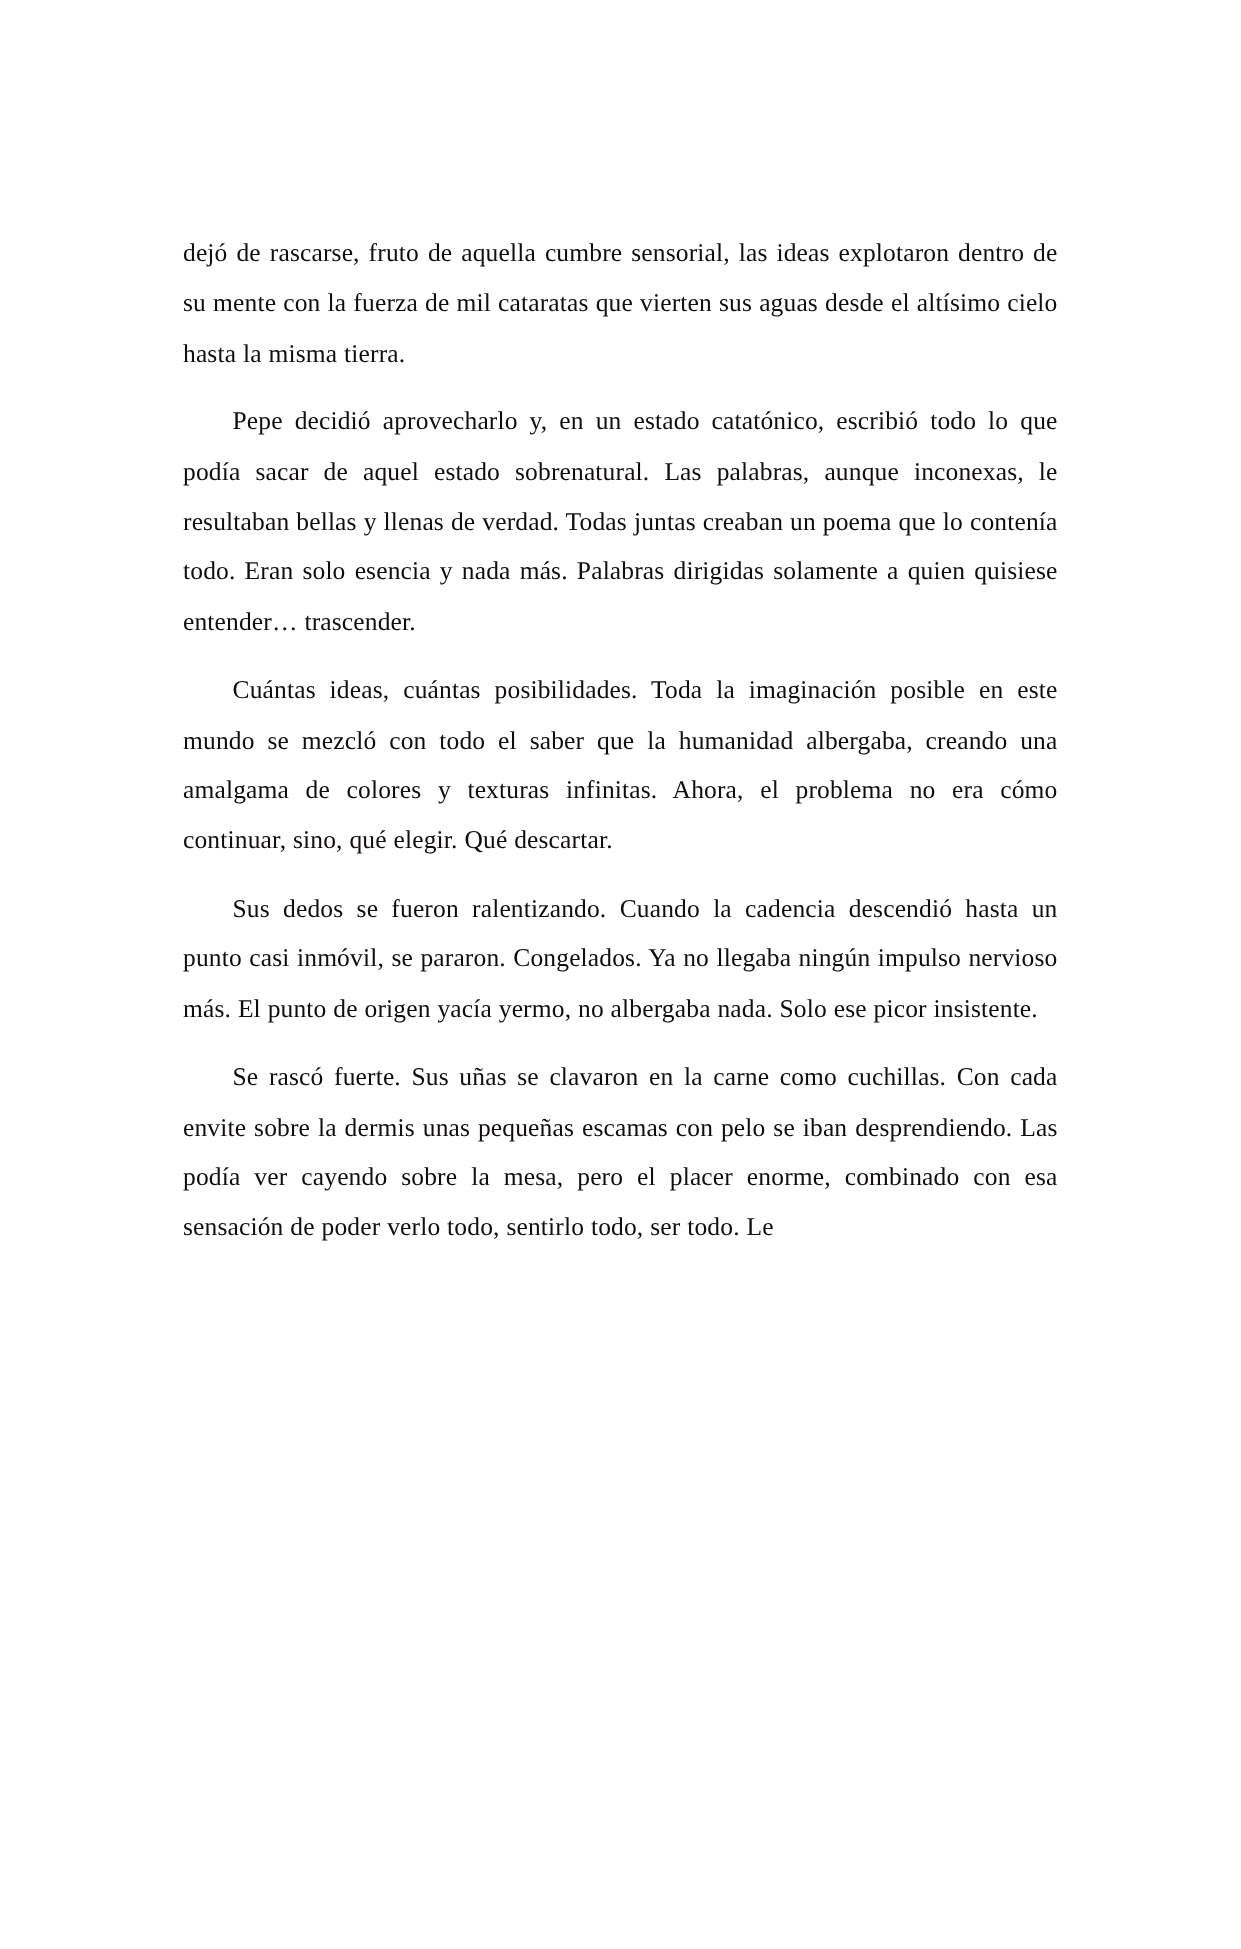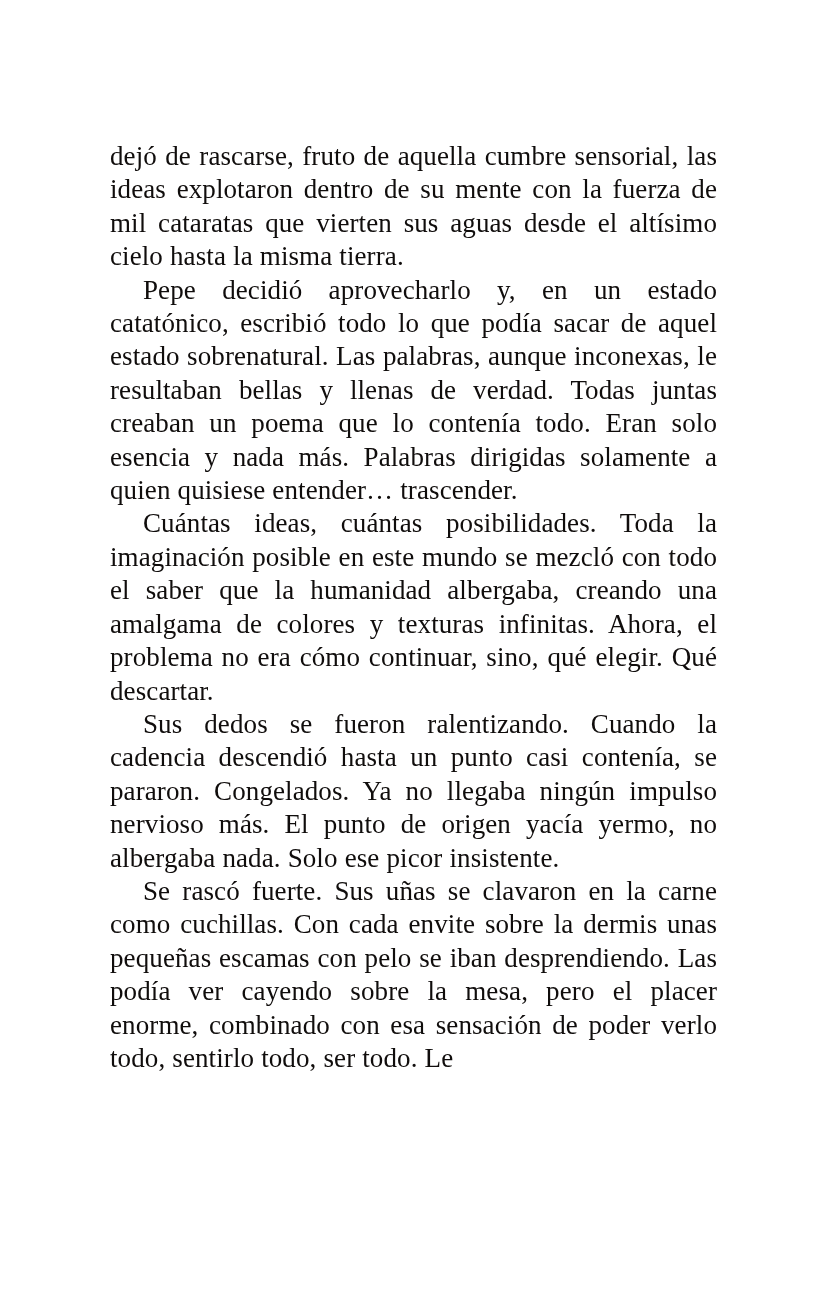--- a/index.html
+++ b/index.html
@@ -18,40 +18,40 @@
     overflow: hidden;
     box-sizing: border-box;
   }
   .text-block {
     position: absolute;
     left: 110px;
     top: 140px;
     width: 607px;
   }
   .para {
-    margin: 0;
+    margin: 12px;
     text-indent: 33px;
     text-align: justify;
-    font-size: 27px;
+    font-size: 17px;
     line-height: 33.4px;
     color: #100d0c;
     font-weight: 400;
     letter-spacing: 0.1px;
     word-spacing: 0.2px;
     -webkit-font-smoothing: antialiased;
   }
   .para.first {
     text-indent: 0;
   }
   
 </style>
 </head>
 <body>
 
 <div class="page">
   <div class="text-block">
     <p class="para first">dejó de rascarse, fruto de aquella cumbre sensorial, las ideas explotaron dentro de su mente con la fuerza de mil cataratas que vierten sus aguas desde el altísimo cielo hasta la misma tierra.</p>
     <p class="para">Pepe decidió aprovecharlo y, en un estado catatónico, escribió todo lo que podía sacar de aquel estado sobrenatural. Las palabras, aunque inconexas, le resultaban bellas y llenas de verdad. Todas juntas creaban un poema que lo contenía todo. Eran solo esencia y nada más. Palabras dirigidas solamente a quien quisiese entender… trascender.</p>
     <p class="para">Cuántas ideas, cuántas posibilidades. Toda la imaginación posible en este mundo se mezcló con todo el saber que la humanidad albergaba, creando una amalgama de colores y texturas infinitas. Ahora, el problema no era cómo continuar, sino, qué elegir. Qué descartar.</p>
-    <p class="para">Sus dedos se fueron ralentizando. Cuando la cadencia descendió hasta un punto casi contenía, se pararon. Congelados. Ya no llegaba ningún impulso nervioso más. El punto de origen yacía yermo, no albergaba nada. Solo ese picor insistente.</p>
+    <p class="para">Sus dedos se fueron ralentizando. Cuando la cadencia descendió hasta un punto casi inmóvil, se pararon. Congelados. Ya no llegaba ningún impulso nervioso más. El punto de origen yacía yermo, no albergaba nada. Solo ese picor insistente.</p>
     <p class="para">Se rascó fuerte. Sus uñas se clavaron en la carne como cuchillas. Con cada envite sobre la dermis unas pequeñas escamas con pelo se iban desprendiendo. Las podía ver cayendo sobre la mesa, pero el placer enorme, combinado con esa sensación de poder verlo todo, sentirlo todo, ser todo. Le</p>
   </div>
 </div>
 
 </body></html>

